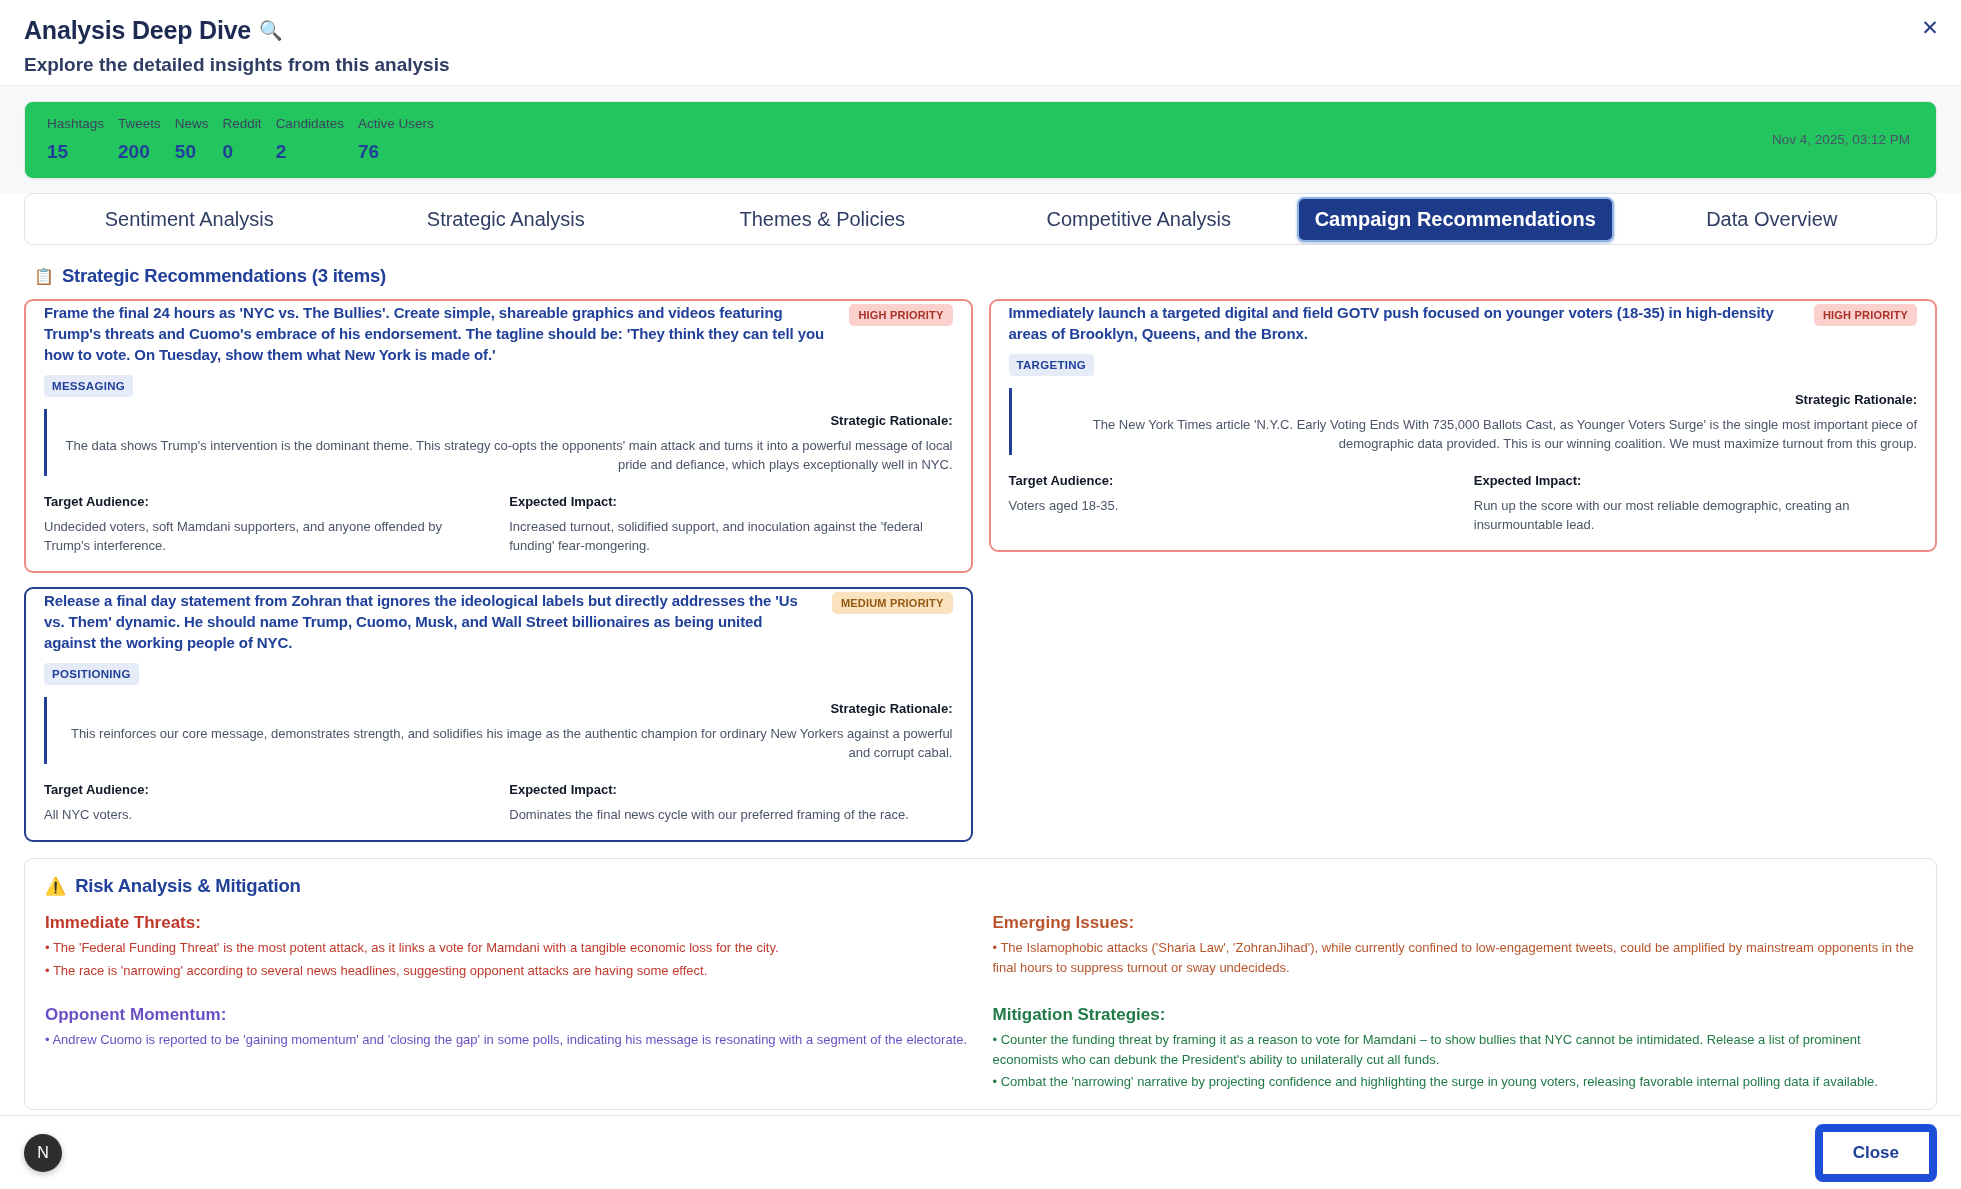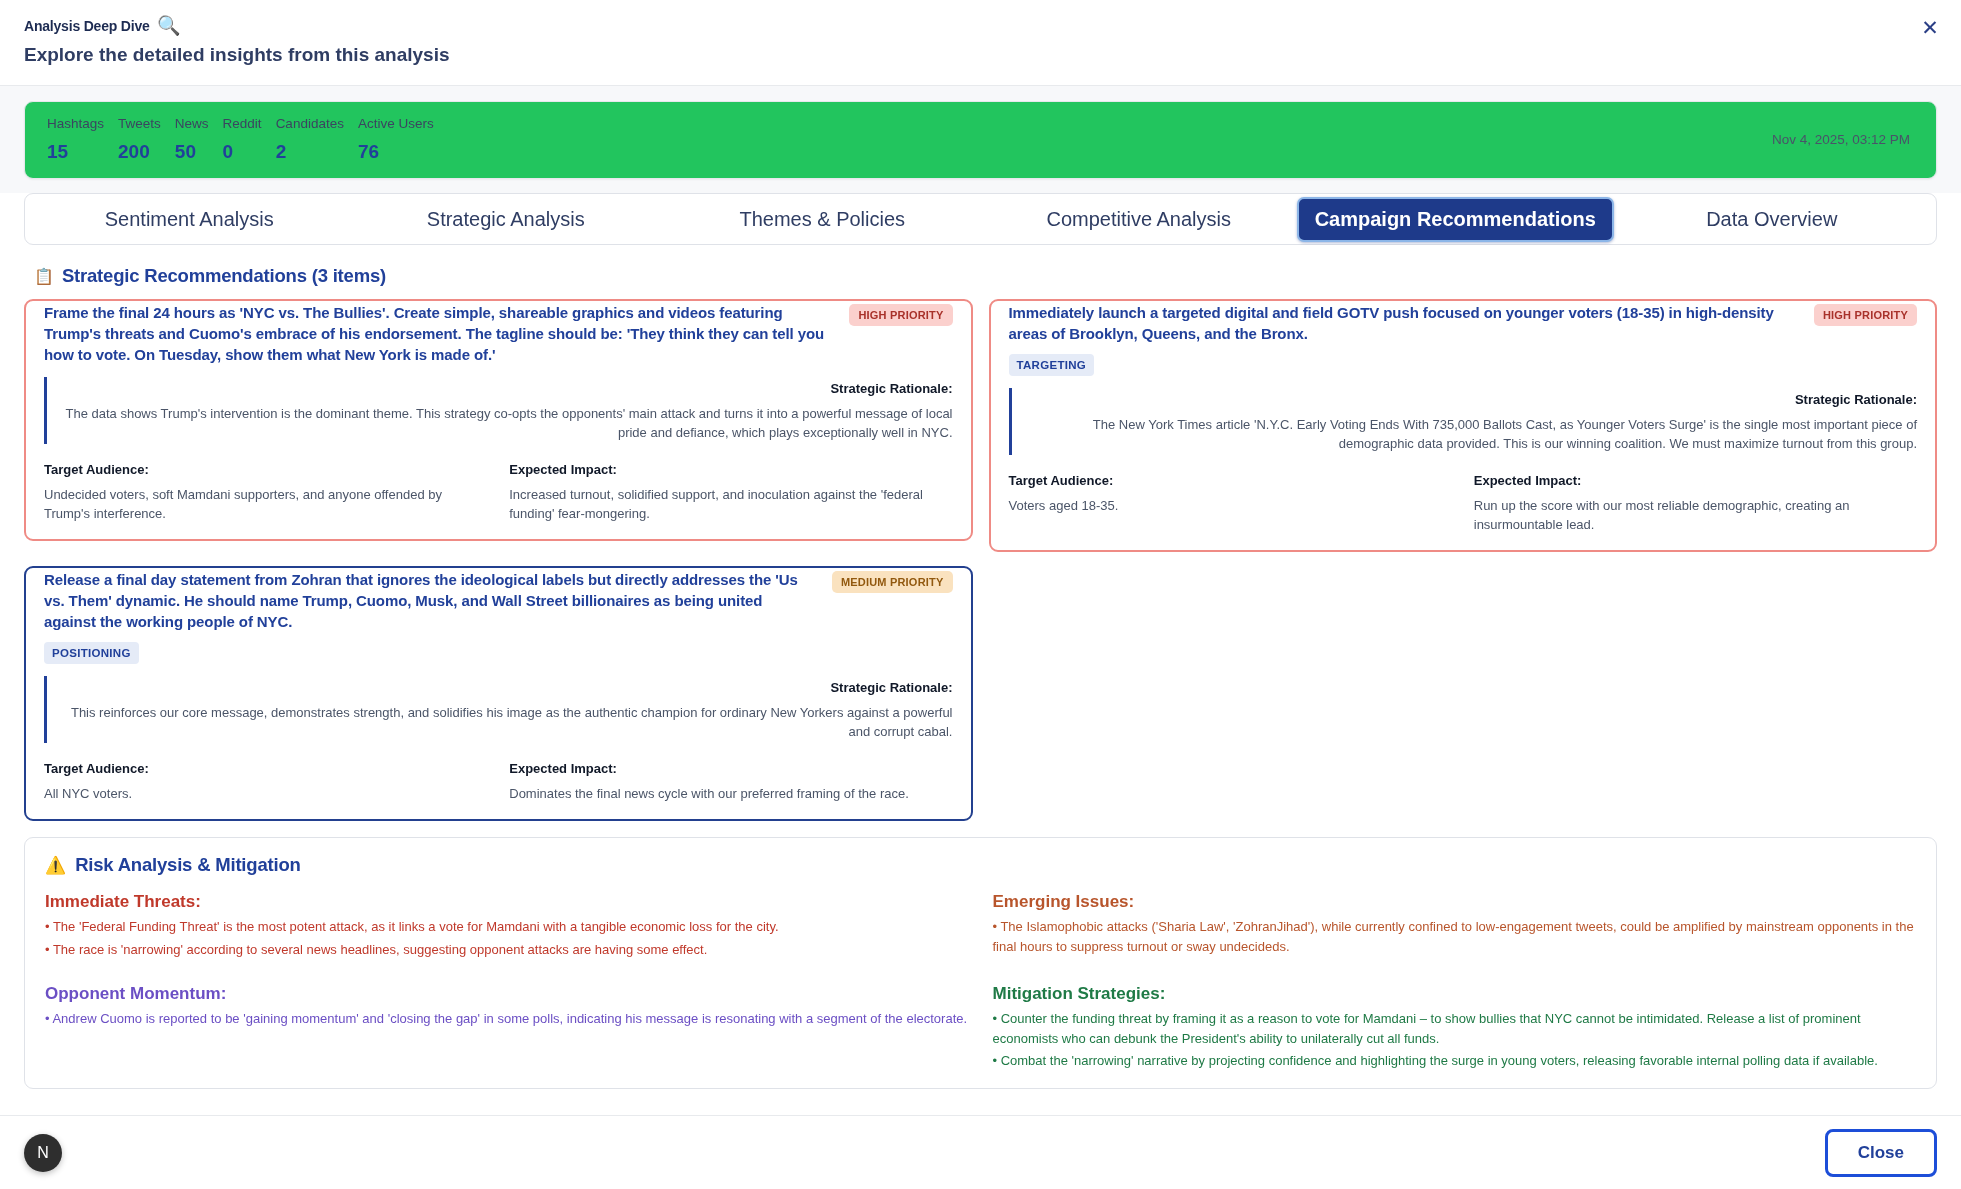--- a/index.html
+++ b/index.html
@@ -20,21 +20,21 @@
   .header {
     position: relative;
     padding: 16px 24px 16px 24px;
     background: #ffffff;
     border-bottom: 1px solid #e8eaed;
     flex: 0 0 auto;
     height: 86px;
   }
   .title-row { display: flex; align-items: center; gap: 8px; }
   .app-title {
-    font-size: 14px; font-weight: 700; color: #1d2b52; letter-spacing: -0.2px; text-align: center;
+    font-size: 25px; font-weight: 700; color: #1d2b52; letter-spacing: -0.2px; text-align: center;
   }
   .title-icon { font-size: 19px; line-height: 1; }
   .app-sub {
     margin-top: 9px;
     font-size: 19px; font-weight: 700; color: #2f3d63;
   }
   .close-x {
     position: absolute; top: 12px; right: 16px;
     width: 30px; height: 30px;
     display: flex; align-items: center; justify-content: center;
@@ -211,21 +211,21 @@
   }
   .n-badge {
     width: 38px; height: 38px; border-radius: 50%;
     background: #2e2e2e; color: #ffffff;
     display: flex; align-items: center; justify-content: center;
     font-size: 16px; font-weight: 400;
     box-shadow: 0 2px 6px rgba(0,0,0,0.25);
     cursor: pointer;
   }
   .close-btn {
-    border: 3px solid #1d4ed8; color: #21409a; background: #ffffff;
+    border: 8px solid #1d4ed8; color: #21409a; background: #ffffff;
     font-size: 17px; font-weight: 700;
     padding: 11px 30px; border-radius: 8px; cursor: pointer;
     font-family: "Liberation Sans", sans-serif;
   }
 </style>
 </head>
 <body>
 
 <div class="app">
 
@@ -287,20 +287,21 @@
       <span class="sh-icon">📋</span>
       <span class="sh-text">Strategic Recommendations (3 items)</span>
     </div>
 
     <div class="rec-grid" id="rec-grid">
         <div class="rec-card prio-high">
           <div class="rec-top">
             <div class="rec-title">Frame the final 24 hours as 'NYC vs. The Bullies'. Create simple, shareable graphics and videos featuring Trump's threats and Cuomo's embrace of his endorsement. The tagline should be: 'They think they can tell you how to vote. On Tuesday, show them what New York is made of.'</div>
             <div class="badge high">HIGH PRIORITY</div>
           </div>
+          <div><span class="cat-badge">MESSAGING</span></div>
           <div class="rationale">
             <div class="rationale-label">Strategic Rationale:</div>
             <div class="rationale-text">The data shows Trump's intervention is the dominant theme. This strategy co-opts the opponents' main attack and turns it into a powerful message of local pride and defiance, which plays exceptionally well in NYC.</div>
           </div>
           <div class="two-col">
             <div>
               <div class="col-label">Target Audience:</div>
               <div class="col-text">Undecided voters, soft Mamdani supporters, and anyone offended by Trump's interference.</div>
             </div>
             <div>

